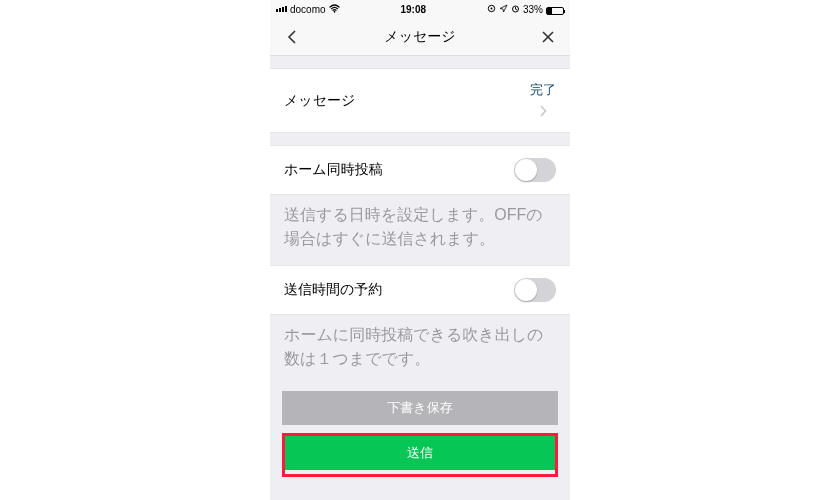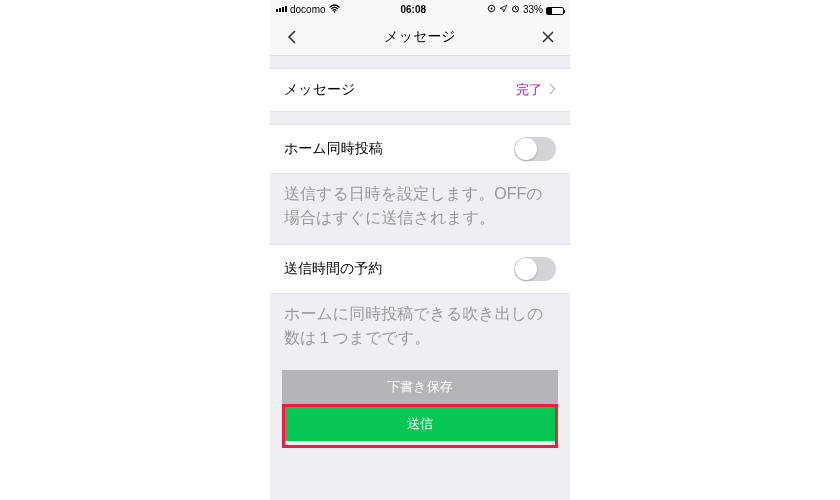--- a/index.html
+++ b/index.html
@@ -79,21 +79,21 @@
       background: #fff;
       padding: 12px 14px;
       display: flex;
       align-items: center;
       justify-content: space-between;
       font-size: 14px;
       color: #000;
       border-top: 0.5px solid #e3e3e3;
       border-bottom: 0.5px solid #e3e3e3;
     }
-    .row-right { display:flex; align-items:center; gap:6px; color:#a21caf; font-size:13px; }
+    .row-right { display:flex; align-items:center; gap:6px; color:#0c4a6e; font-size:13px;flex-direction:column; }
     .row-right .chev { color:#c7c7cc; }
     .gap { height: 12px; }
     
     .toggle {
       width: 42px; height: 24px;
       background: #d4d4d8;
       border-radius: 12px;
       position: relative;
     }
     .toggle .knob {
@@ -116,20 +116,21 @@
       padding: 6px 12px;
     }
     .btn {
       width: 100%;
       height: 34px;
       display: flex;
       align-items: center;
       justify-content: center;
       font-size: 13px;
       color: #fff;
+      margin-bottom: 8px;
     }
     .btn-draft { background: #b4b4b9; }
     .btn-send { background: #06c755; }
     .highlight-frame {
       border: 3px solid #ff1a3c;
       padding: 0;
     }
     .highlight-frame .btn { margin-bottom: 4px; }
   </style>
 </head>
@@ -146,21 +147,21 @@
           <span></span>
       </div>
       <span>docomo</span>
       <span class="wifi-icon">
         <svg width="11" height="9" viewBox="0 0 11 9">
             <path d="M5.5 8 L5.5 8 M1 3 Q5.5 -1 10 3 M2.5 4.7 Q5.5 2 8.5 4.7 M4 6.3 Q5.5 5 7 6.3" stroke="#000" stroke-width="1.2" fill="none" stroke-linecap="round"></path>
             <circle cx="5.5" cy="7.6" r="0.9" fill="#000"></circle>
           </svg>
       </span>
     </div>
-    <div style="font-weight:600;">06:08</div>
+    <div style="font-weight:600;">19:08</div>
     <div class="status-right">
       <span>
         <svg width="9" height="9" viewBox="0 0 9 9">
             <circle cx="4.5" cy="4.5" r="3.2" stroke="#000" stroke-width="1" fill="none"></circle>
             <circle cx="4.5" cy="4.5" r="1" fill="#000"></circle>
           </svg>
       </span>
       <span>
         <svg width="9" height="9" viewBox="0 0 9 9">
             <path d="M1 4.5 L8 1 L4.5 8 L4 5 Z" stroke="#000" stroke-width="0.8" fill="none"></path>

